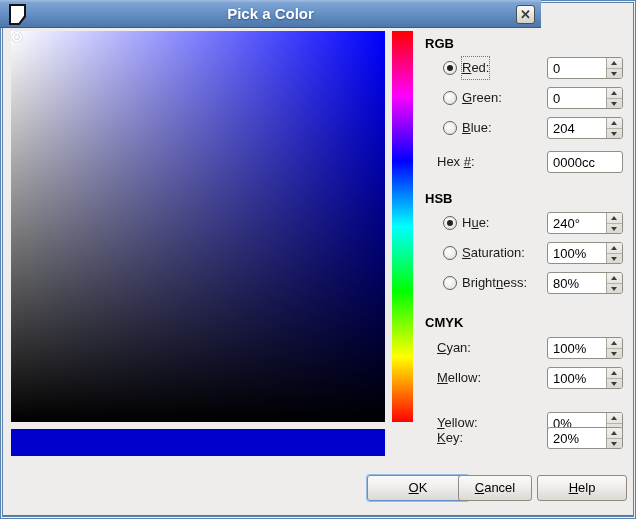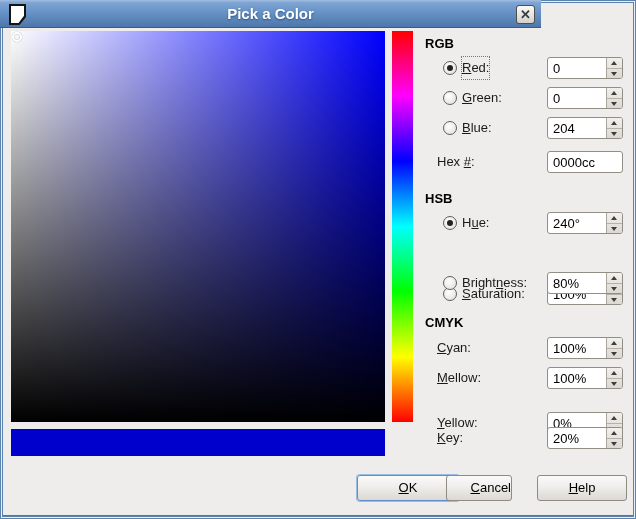--- a/index.html
+++ b/index.html
@@ -95,22 +95,22 @@
   .spin-up i   { top:3px;  border-bottom:4px solid #3d3d3d; }
   .spin-down i { top:3px;  border-top:4px solid #3d3d3d; }
 
   
   .btn {
     position:absolute; top:475px; height:26px; border:1px solid #8f8b83; border-radius:3px;
     background:linear-gradient(to bottom,#fafaf9 0%,#efeeec 45%,#dcd8d2 100%);
     font-family:"Liberation Sans", sans-serif; font-size:13px; color:#000;
     text-align:center; line-height:24px; cursor:default;
   }
-  .btn.ok { left:357px; width:102px; border-color:#5f8fcc; box-shadow:0 0 0 1px #9bbce2; }
-  .btn.cancel { left:446px; width:66px;text-align:right; }
+  .btn.ok { left:367px; width:102px; border-color:#5f8fcc; box-shadow:0 0 0 1px #9bbce2; }
+  .btn.cancel { left:458px; width:74px; }
   .btn.help { left:537px; width:90px; }
 </style>
 </head>
 <body>
 
 <div class="window">
 
   <div class="titlebar">
     <span class="doc-icon"></span>
     <div class="title">Pick a Color</div>
@@ -193,21 +193,21 @@
         <span class="spin-up">
             <i></i>
           </span>
         <span class="spin-down">
             <i></i>
           </span>
       </span>
     </span>
   </div>
 
-  <div class="row" style="top:242px;margin-top:41px;">
+  <div class="row" style="top:242px;">
     <span class="radio"></span>
     <span class="rlabel"><span></span><span class="mnemonic">S</span><span>aturation:</span></span>
     <span class="spinfield">
       <input type="text" value="100%" style="">
       <span class="spinner">
         <span class="spin-up">
             <i></i>
           </span>
         <span class="spin-down">
             <i></i>

